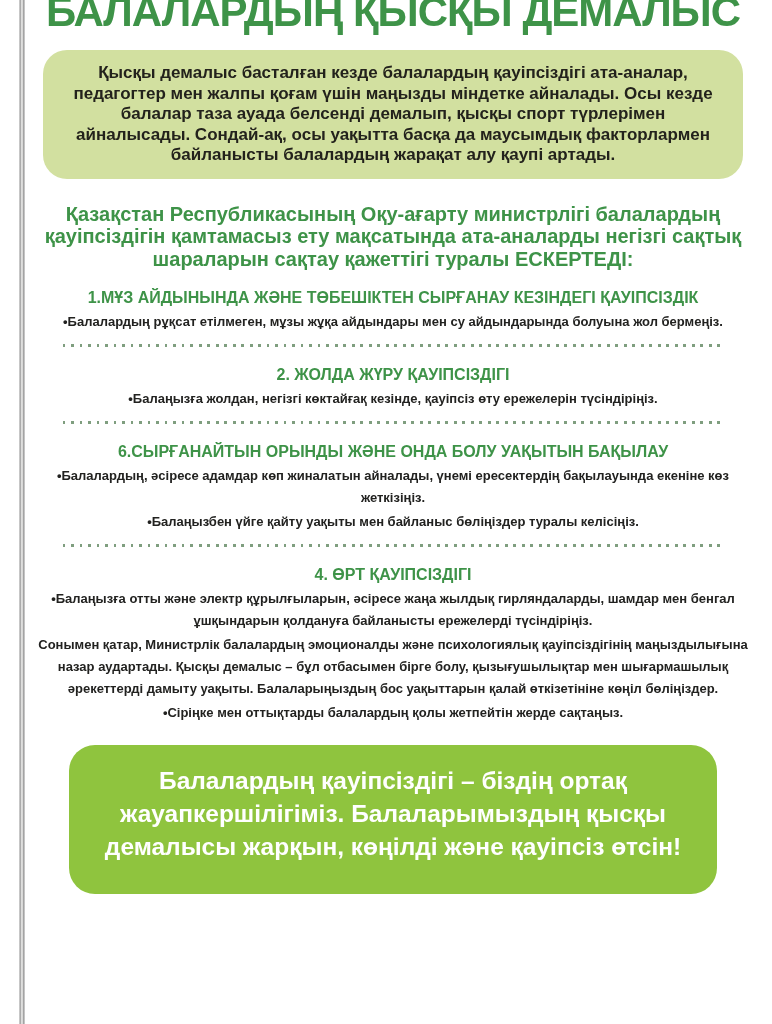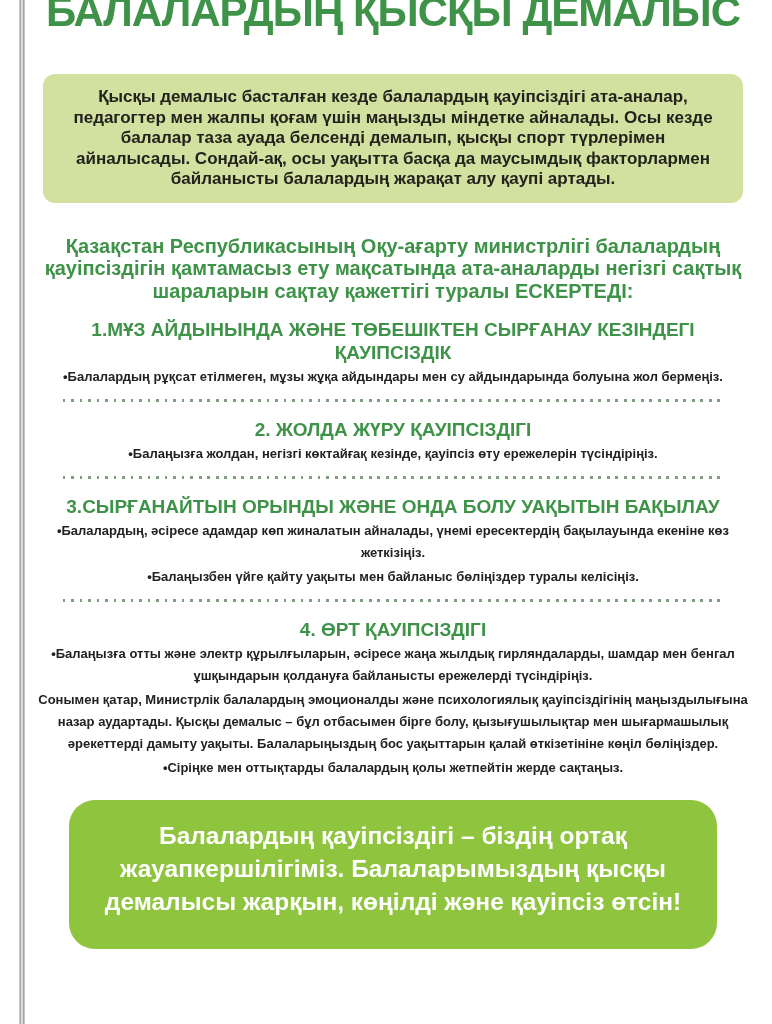--- a/index.html
+++ b/index.html
@@ -32,41 +32,41 @@
     text-align: center;
   }
   .page-title {
     margin-top: -9px;
     color: #3e9348;
     font-size: 42px;
     line-height: 42px;
     letter-spacing: -1px;
   }
   .intro-box {
-    margin: 41px auto 0 auto;
+    margin: 17px auto 0 auto;
     width: 660px;
     background: #d2e0a0;
-    border-radius: 12px;
+    border-radius: 24px;
     padding: 13px 20px;
     color: #23221c;
     font-size: 17px;
     line-height: 20.5px;
   }
   .ministry-note {
-    margin: 32px auto 0 auto;
+    margin: 24px auto 0 auto;
     width: 700px;
     color: #3e9348;
     font-size: 20px;
     line-height: 22.5px;
   }
   .section-heading {
     margin: 16px auto 0 auto;
     width: 640px;
     color: #3e9348;
-    font-size: 19px;
+    font-size: 16px;
     line-height: 23px;
   }
   .body-item {
     margin: 2px auto 0 auto;
     width: 712px;
     color: #222220;
     font-size: 13px;
     line-height: 22px;
   }
   .dotted-divider {
@@ -113,21 +113,21 @@
   <div class="dotted-divider"></div>
 
   <div class="section">
     <div class="section-heading">2. ЖОЛДА ЖҮРУ ҚАУІПСІЗДІГІ</div>
     <div class="body-item">•Балаңызға жолдан, негізгі көктайғақ кезінде, қауіпсіз өту ережелерін түсіндіріңіз.</div>
   </div>
 
   <div class="dotted-divider"></div>
 
   <div class="section">
-    <div class="section-heading" style="width:712px">3.СЫРҒАНАЙТЫН ОРЫНДЫ ЖӘНЕ ОНДА БОЛУ УАҚЫТЫН БАҚЫЛАУ</div>
+    <div class="section-heading" style="width:712px">6.СЫРҒАНАЙТЫН ОРЫНДЫ ЖӘНЕ ОНДА БОЛУ УАҚЫТЫН БАҚЫЛАУ</div>
     <div class="body-item">•Балалардың, әсіресе адамдар көп жиналатын айналады, үнемі ересектердің бақылауында екеніне көз жеткізіңіз.</div>
     <div class="body-item">•Балаңызбен үйге қайту уақыты мен байланыс бөліңіздер туралы келісіңіз.</div>
   </div>
 
   <div class="dotted-divider"></div>
 
   <div class="section">
     <div class="section-heading">4. ӨРТ ҚАУІПСІЗДІГІ</div>
     <div class="body-item">•Балаңызға отты және электр құрылғыларын, әсіресе жаңа жылдық гирляндаларды, шамдар мен бенгал ұшқындарын қолдануға байланысты ережелерді түсіндіріңіз.</div>
     <div class="body-item">Сонымен қатар, Министрлік балалардың эмоционалды және психологиялық қауіпсіздігінің маңыздылығына назар аудартады. Қысқы демалыс – бұл отбасымен бірге болу, қызығушылықтар мен шығармашылық әрекеттерді дамыту уақыты. Балаларыңыздың бос уақыттарын қалай өткізетініне көңіл бөліңіздер.</div>

